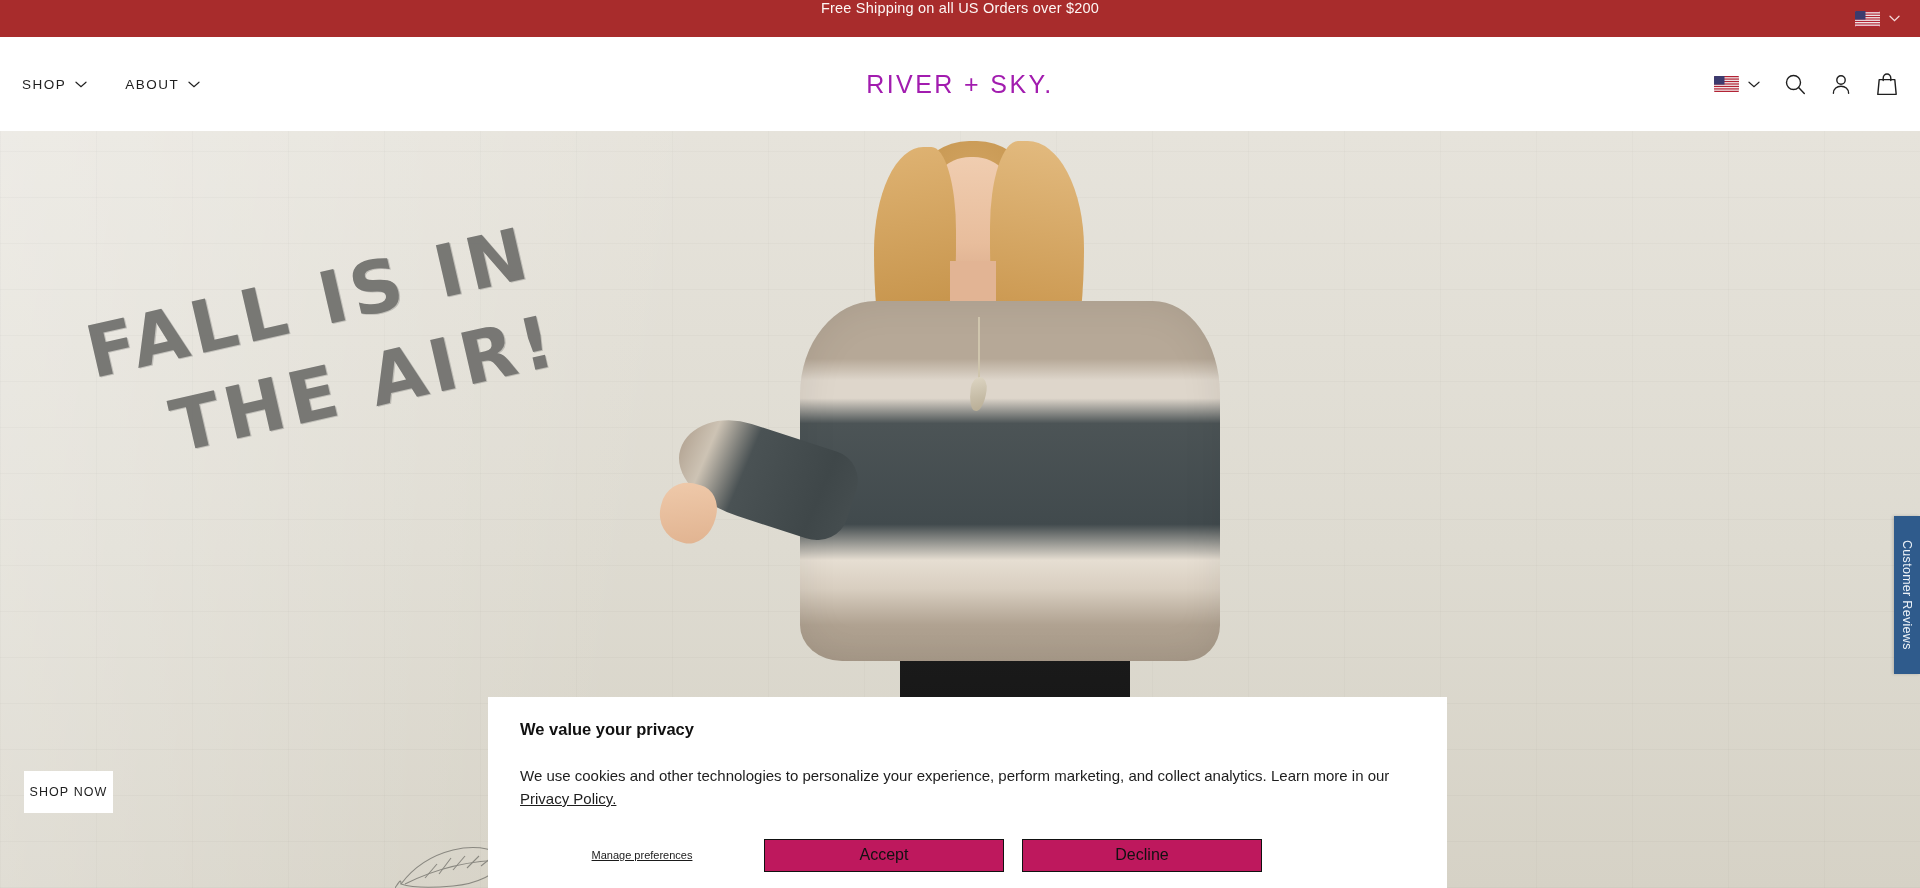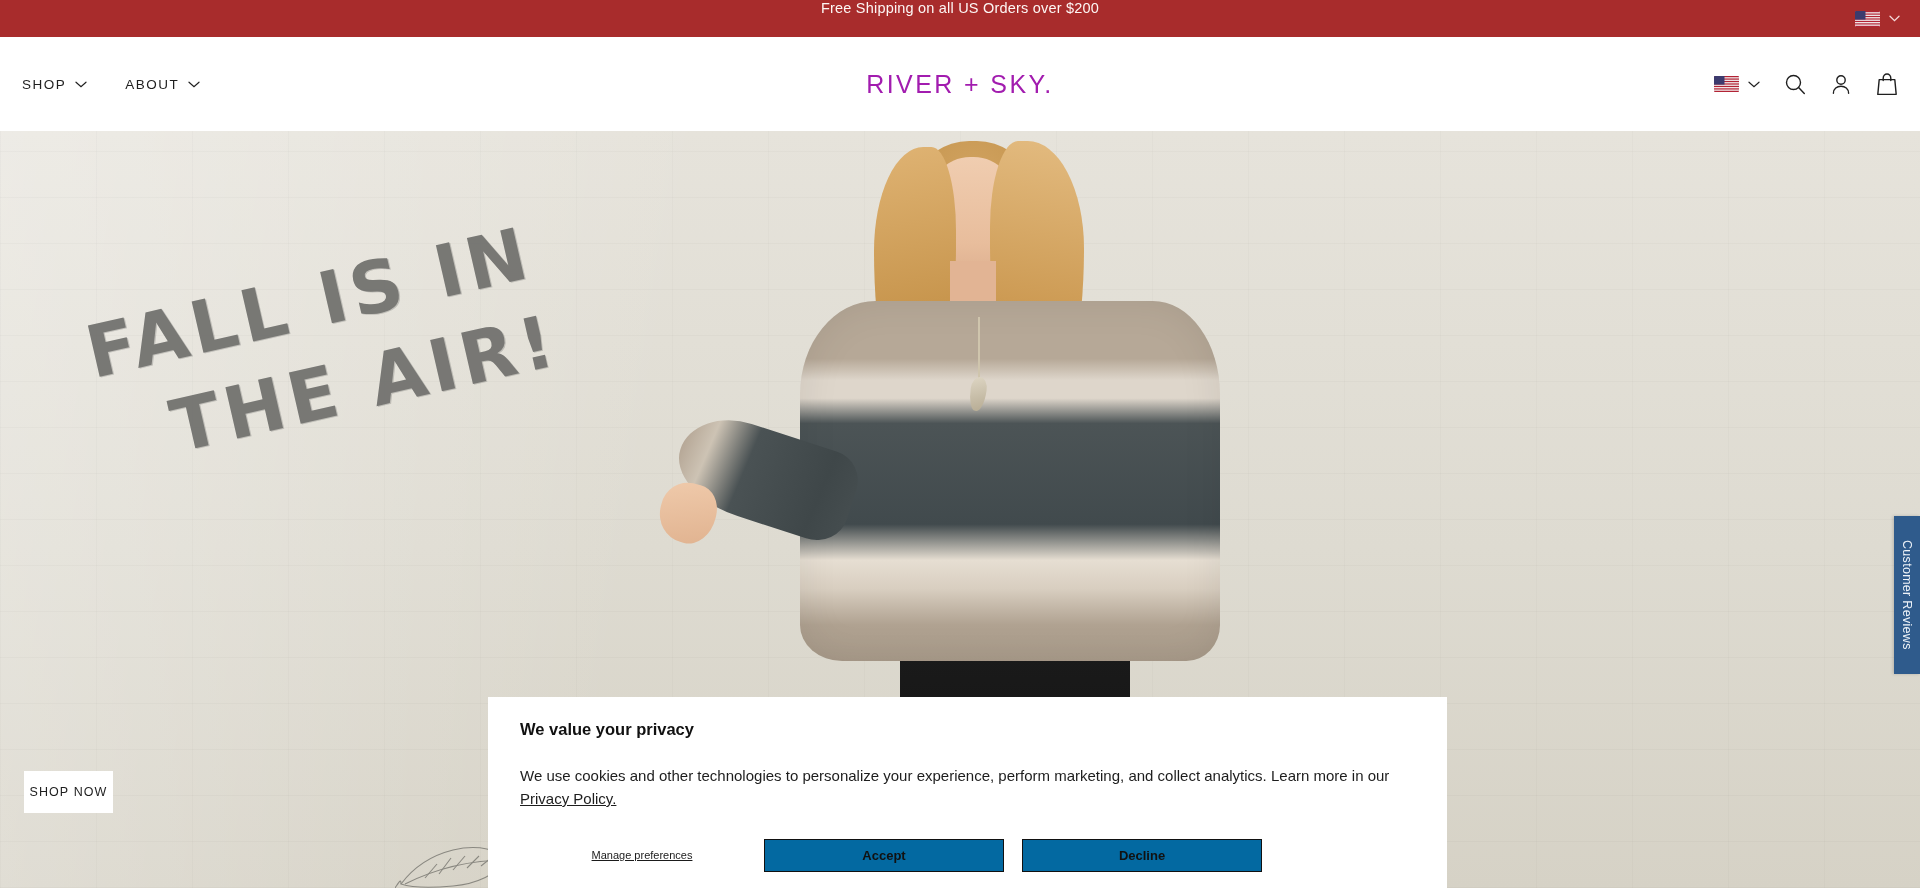--- a/index.html
+++ b/index.html
@@ -216,25 +216,25 @@
   .cookie-actions {
     display: flex; align-items: center; margin-top: 28px;
   }
   .manage-link {
     width: 244px; text-align: center;
     font-size: 11px; color: #1b1b1b; text-decoration: underline;
     cursor: pointer;
   }
   .cookie-btn {
     width: 240px; height: 33px;
-    background: #0369a1;
+    background: #be185d;
     border: 1px solid #111111;
-    font-size: 13px; color: #111; cursor: pointer;
+    font-size: 16px; color: #111; cursor: pointer;
     font-family: "Liberation Sans", sans-serif;
-    display: flex; align-items: center; justify-content: center; font-weight: bold;
+    display: flex; align-items: center; justify-content: center;
   }
   .cookie-btn + .cookie-btn { margin-left: 18px; }
 </style>
 </head>
 <body>
 
 <div class="page">
 
   <div class="announce">
     <div class="announce-text">Free Shipping on all US Orders over $200</div>

